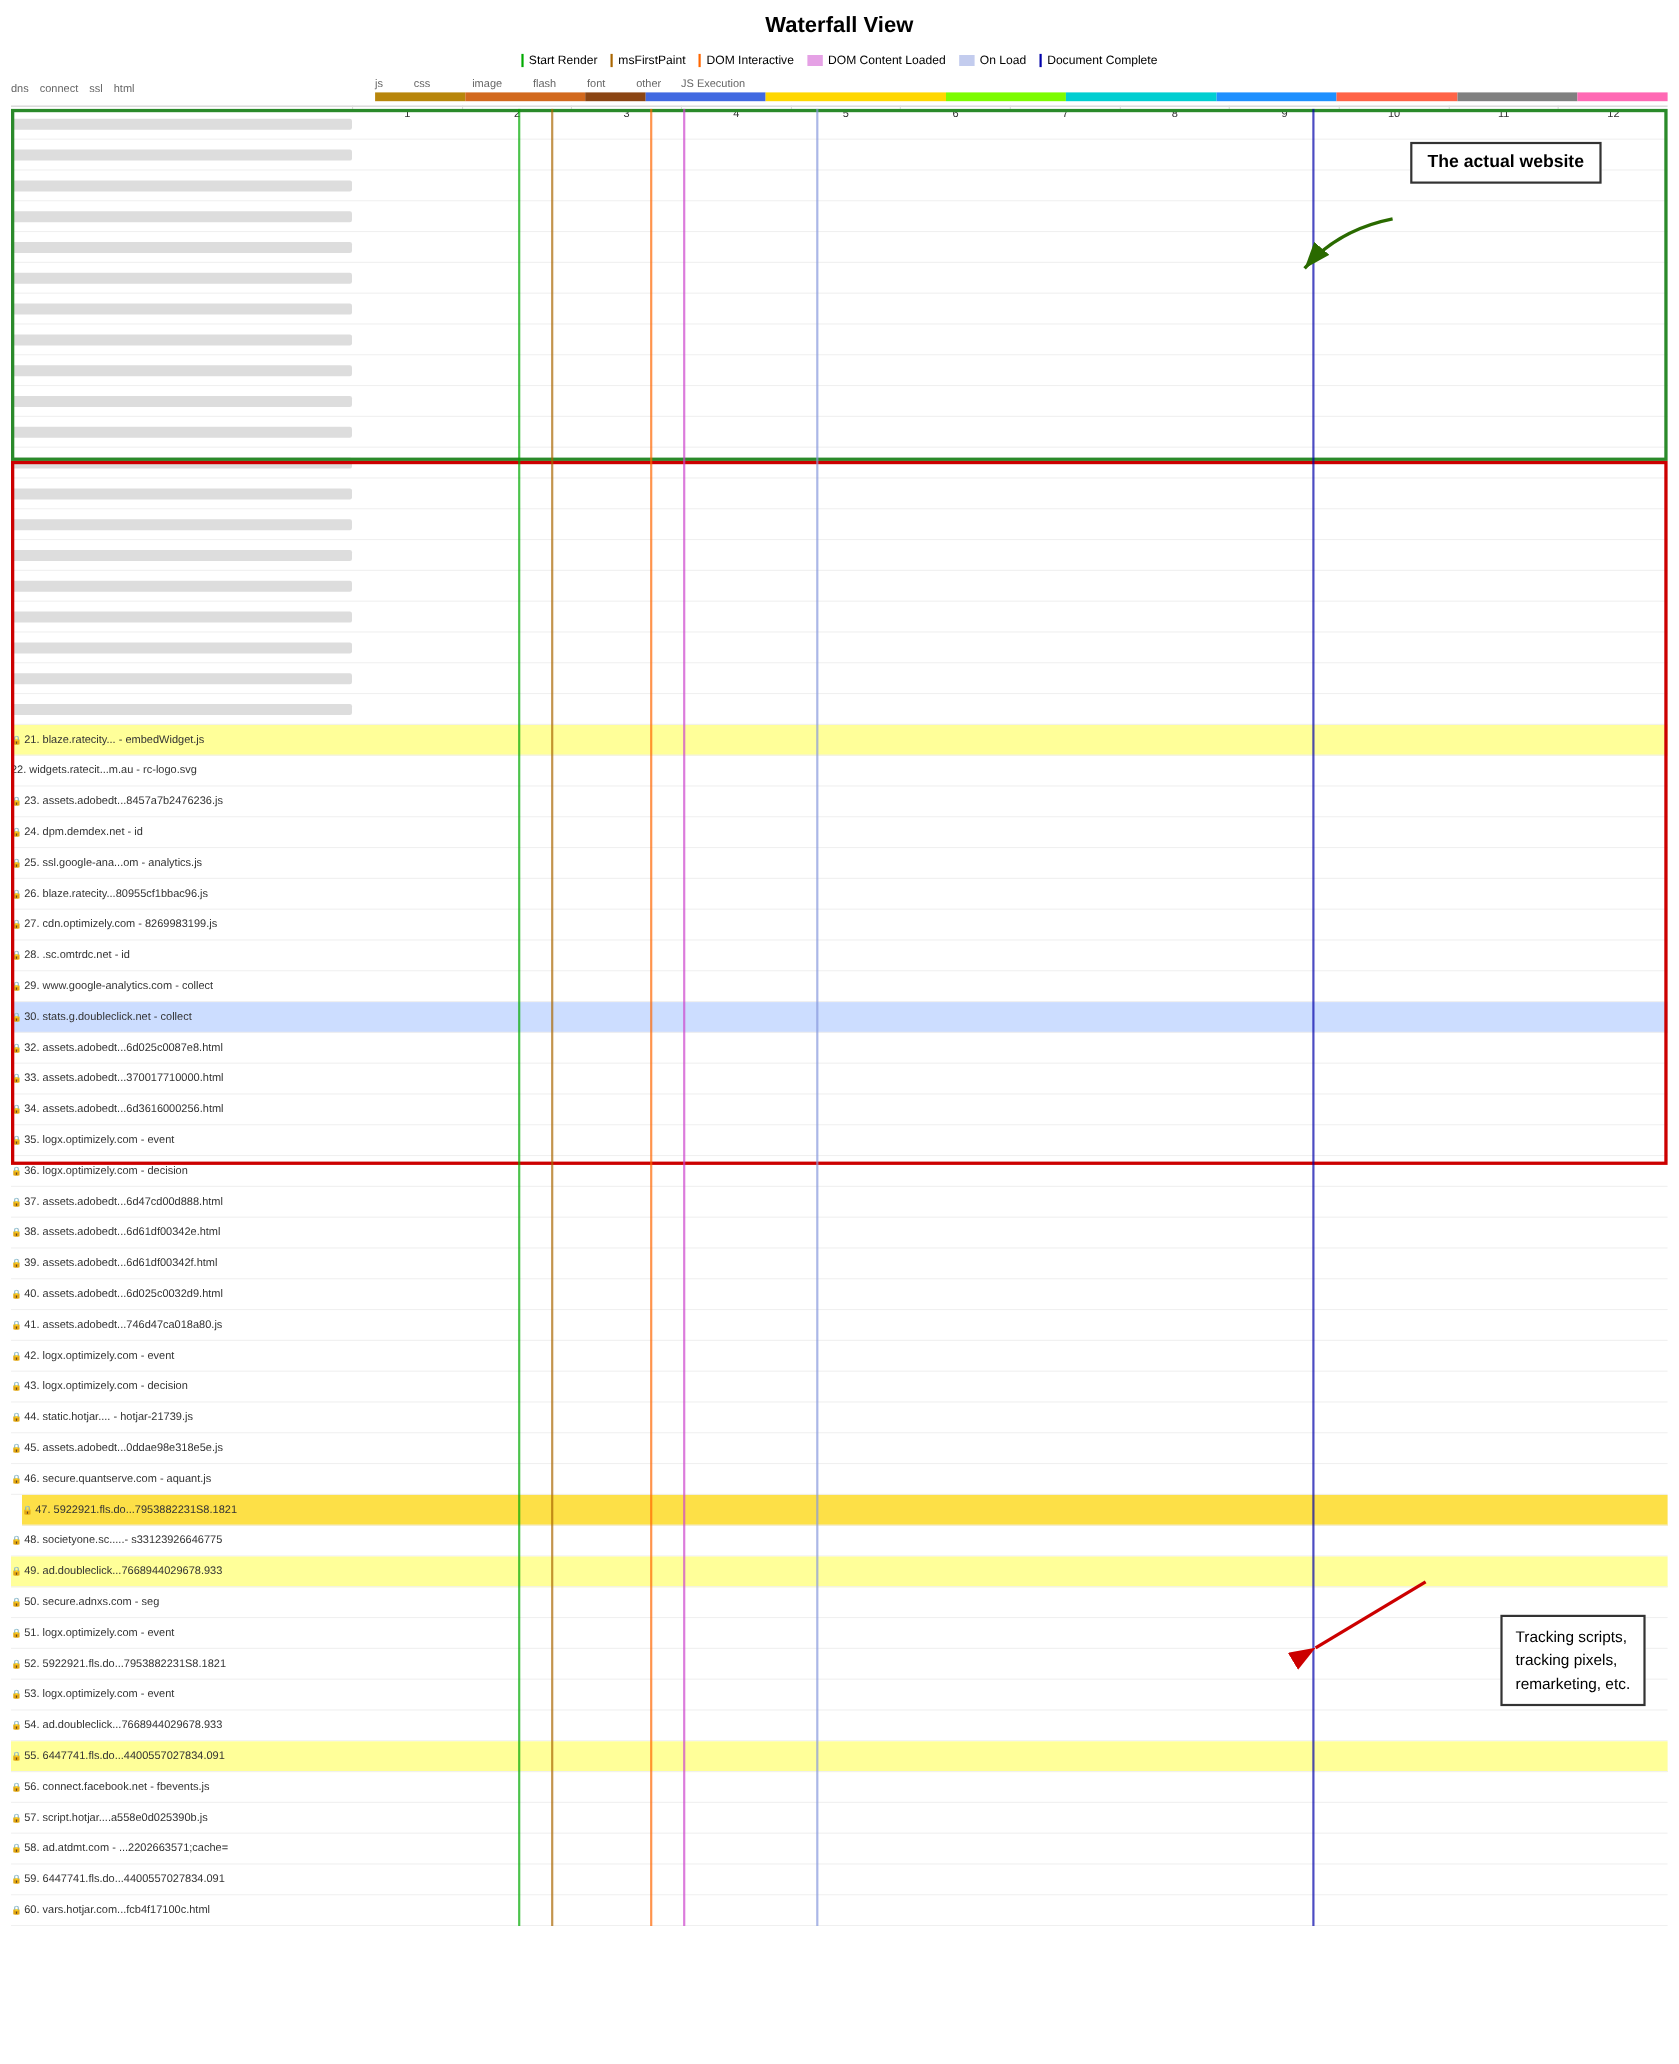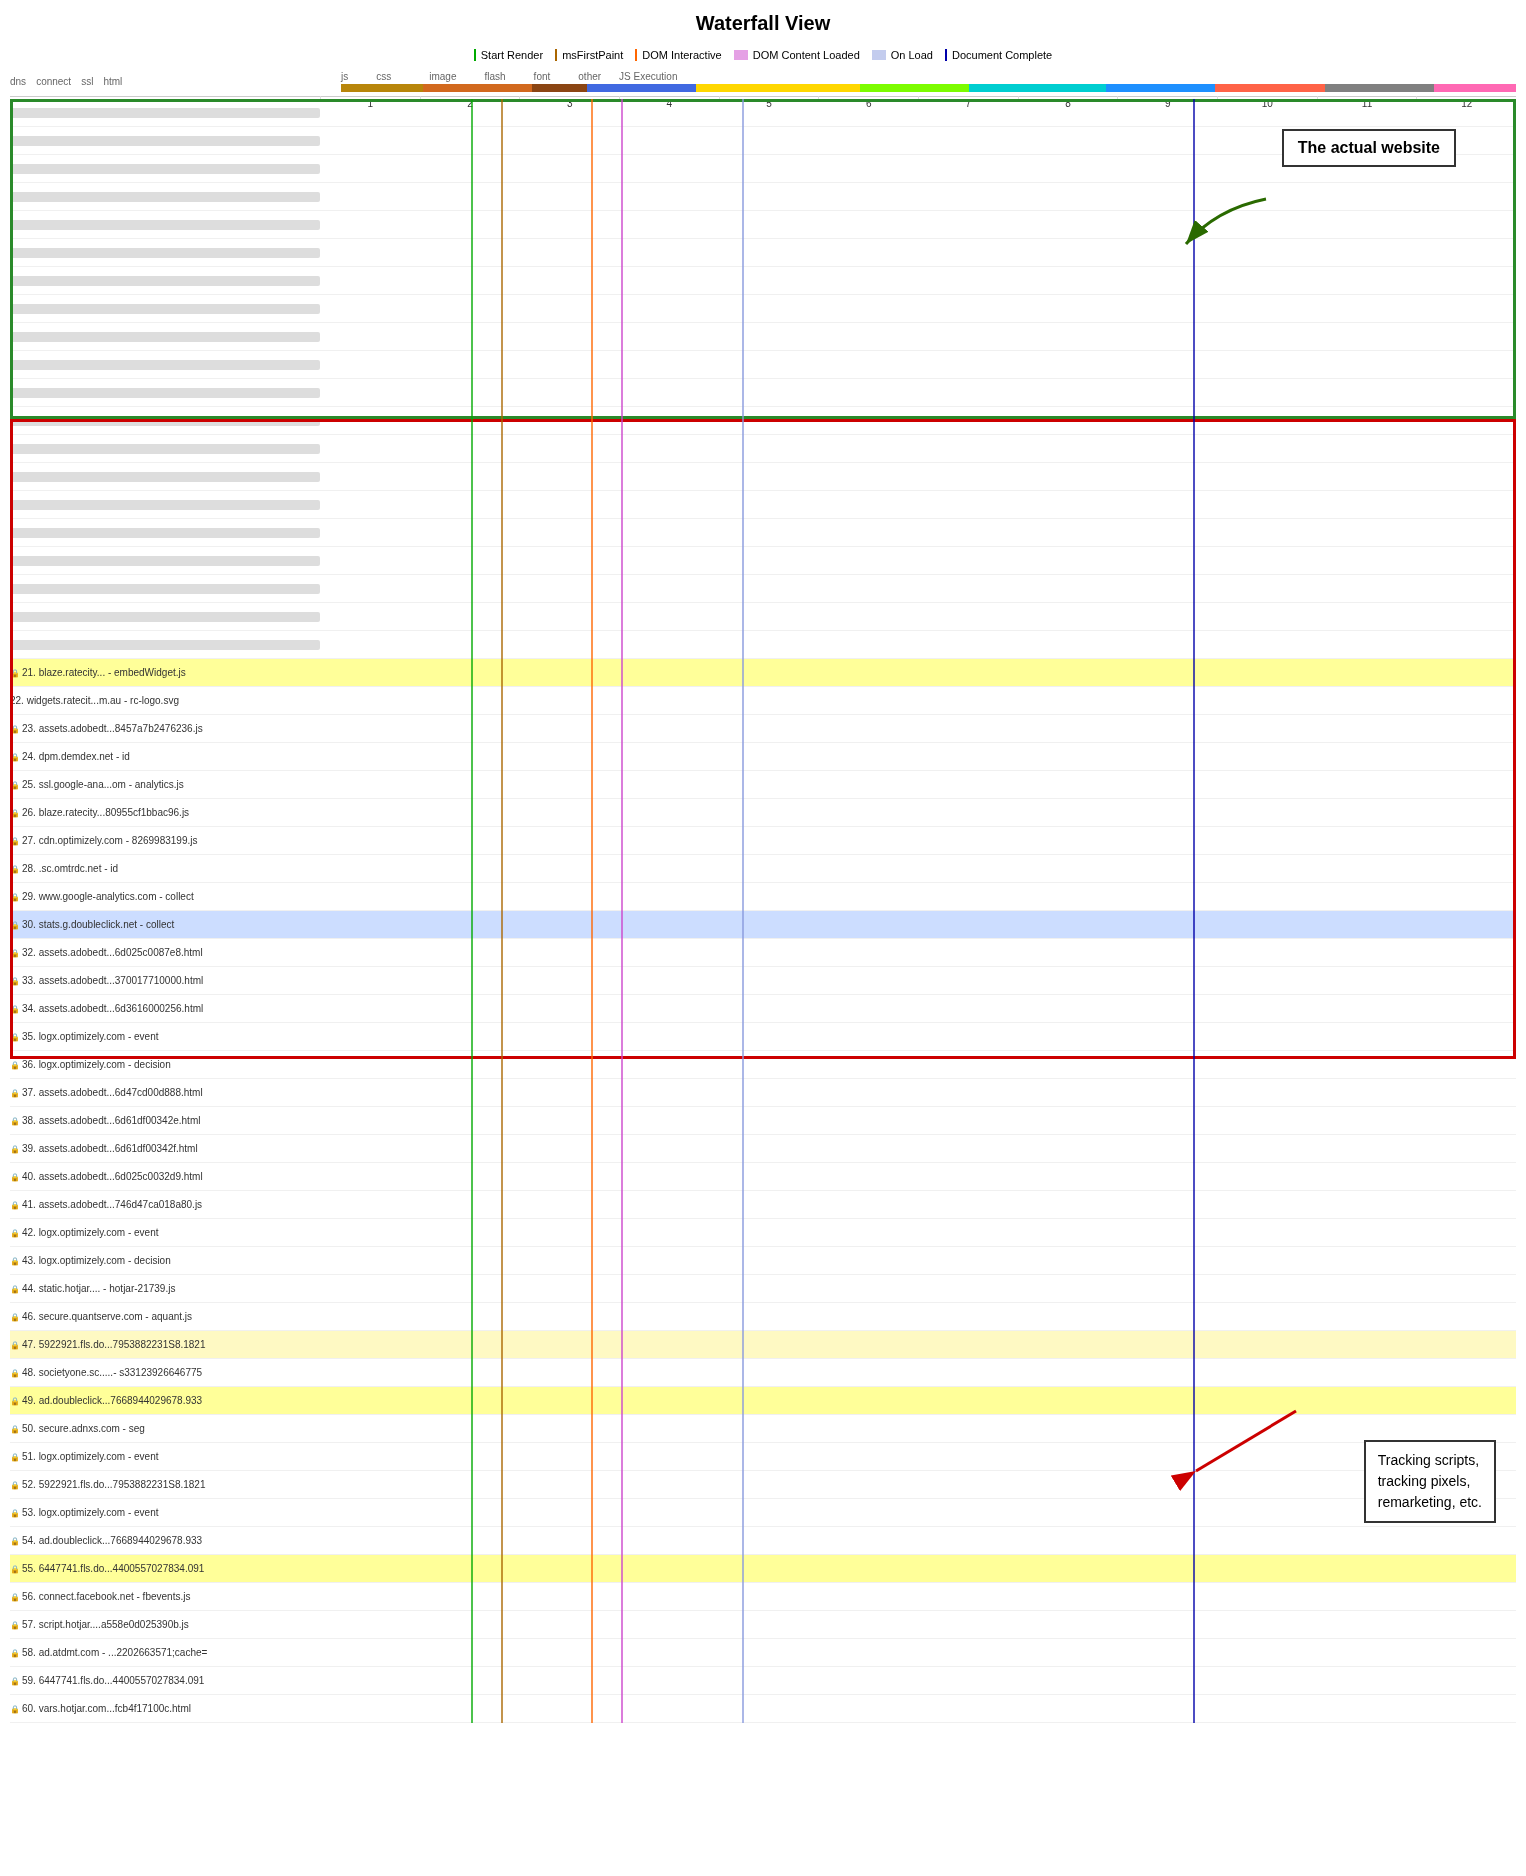--- a/index.html
+++ b/index.html
@@ -355,24 +355,28 @@
           </div>
           <div class="wf-row">
             <div class="wf-url"><span style="font-size:8px;margin-right:2px;">🔒</span>43. logx.optimizely.com - decision</div>
             <div class="wf-timing" style="position: relative; height: 16px;"></div>
           </div>
           <div class="wf-row">
             <div class="wf-url"><span style="font-size:8px;margin-right:2px;">🔒</span>44. static.hotjar.... - hotjar-21739.js</div>
             <div class="wf-timing" style="position: relative; height: 16px;"></div>
           </div>
           <div class="wf-row">
+            <div class="wf-url"><span style="font-size:8px;margin-right:2px;">🔒</span>45. assets.adobedt...0ddae98e318e5e.js</div>
+            <div class="wf-timing" style="position: relative; height: 16px;"></div>
+          </div>
+          <div class="wf-row">
             <div class="wf-url"><span style="font-size:8px;margin-right:2px;">🔒</span>46. secure.quantserve.com - aquant.js</div>
             <div class="wf-timing" style="position: relative; height: 16px;"></div>
           </div>
-          <div class="wf-row" style="background: #fef9c3;">
+          <div class="wf-row" style="background: #fde047; margin-left: 10px;">
             <div class="wf-url"><span style="font-size:8px;margin-right:2px;">🔒</span>47. 5922921.fls.do...7953882231S8.1821</div>
             <div class="wf-timing" style="position: relative; height: 16px;"></div>
           </div>
           <div class="wf-row">
             <div class="wf-url"><span style="font-size:8px;margin-right:2px;">🔒</span>48. societyone.sc.....- s33123926646775</div>
             <div class="wf-timing" style="position: relative; height: 16px;"></div>
           </div>
           <div class="wf-row" style="background: rgb(255, 255, 153);">
             <div class="wf-url"><span style="font-size:8px;margin-right:2px;">🔒</span>49. ad.doubleclick...7668944029678.933</div>
             <div class="wf-timing" style="position: relative; height: 16px;"></div>

